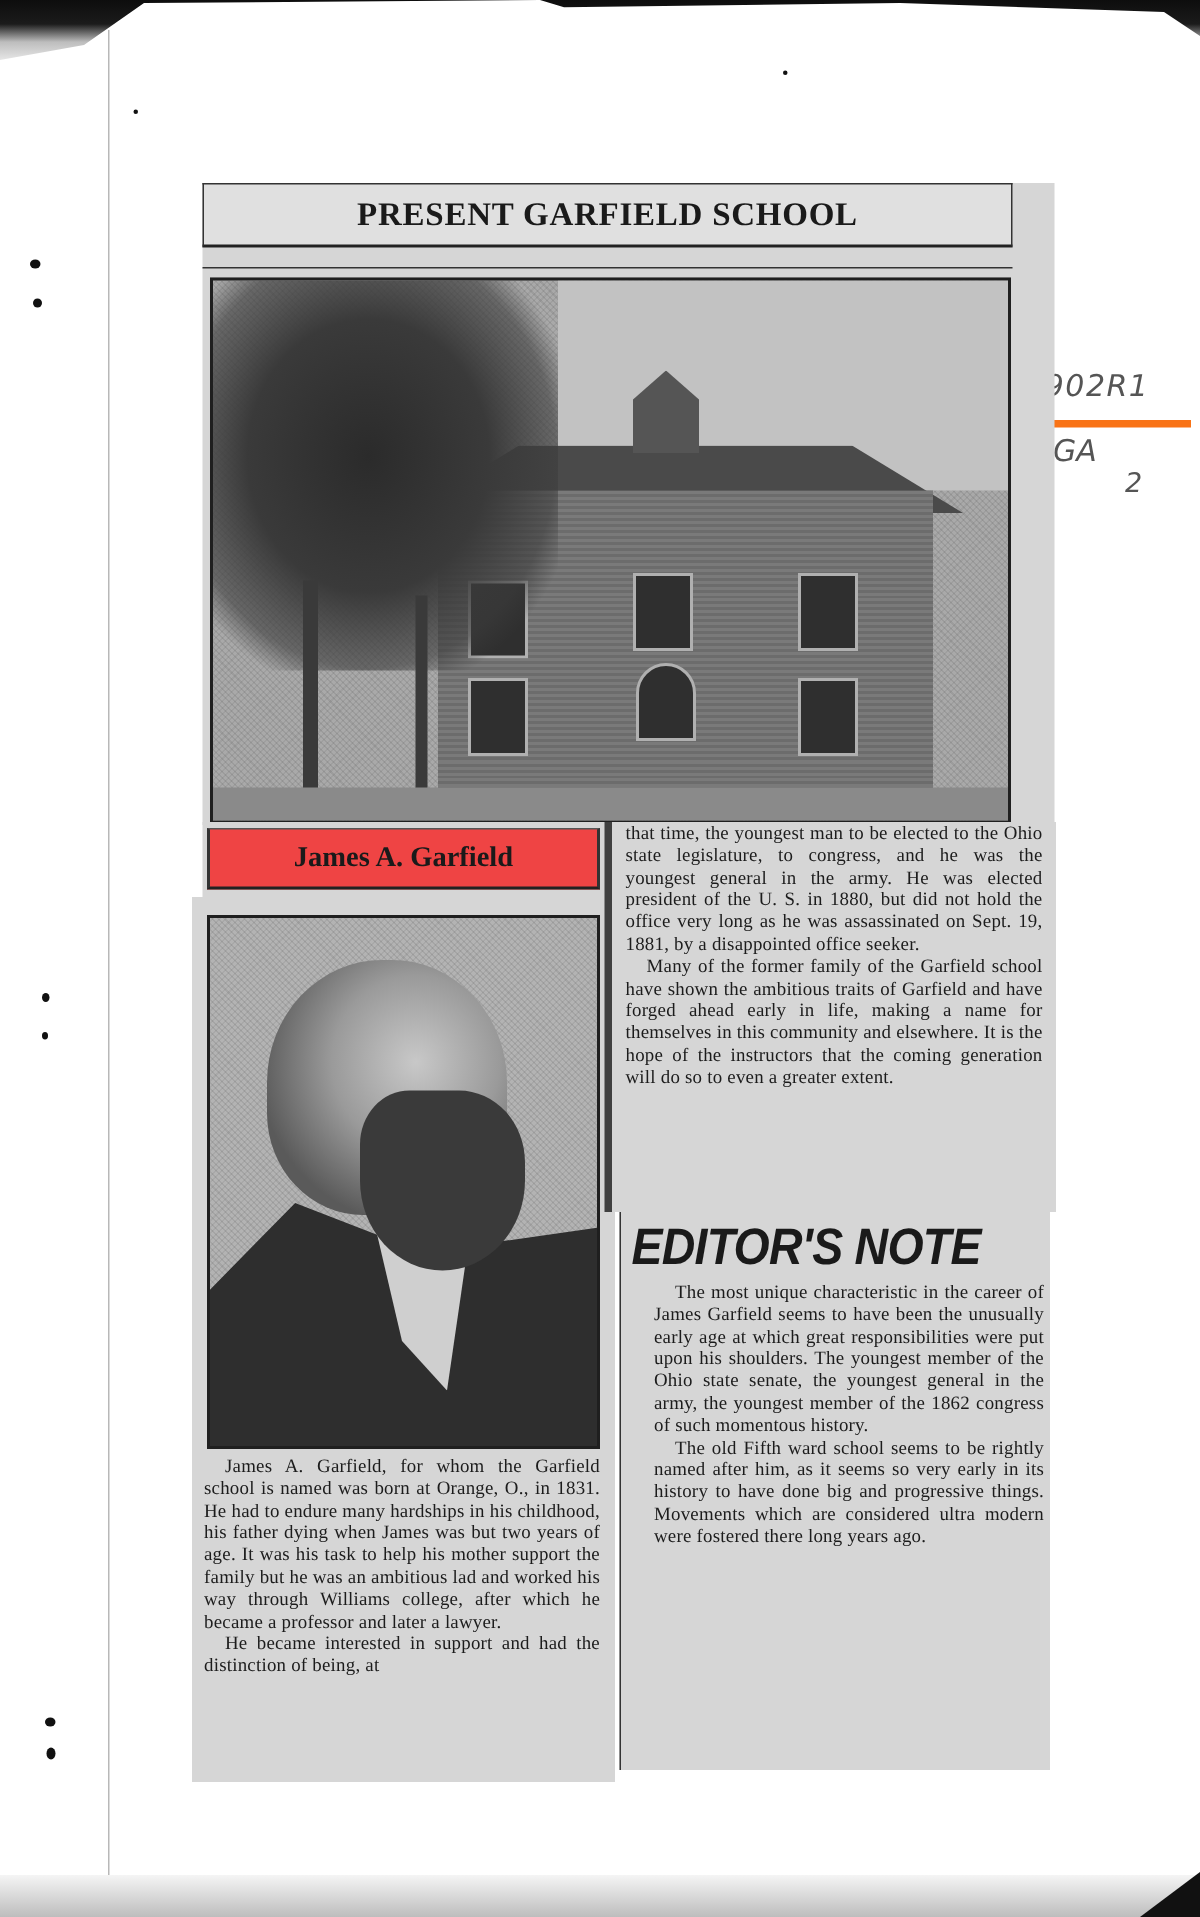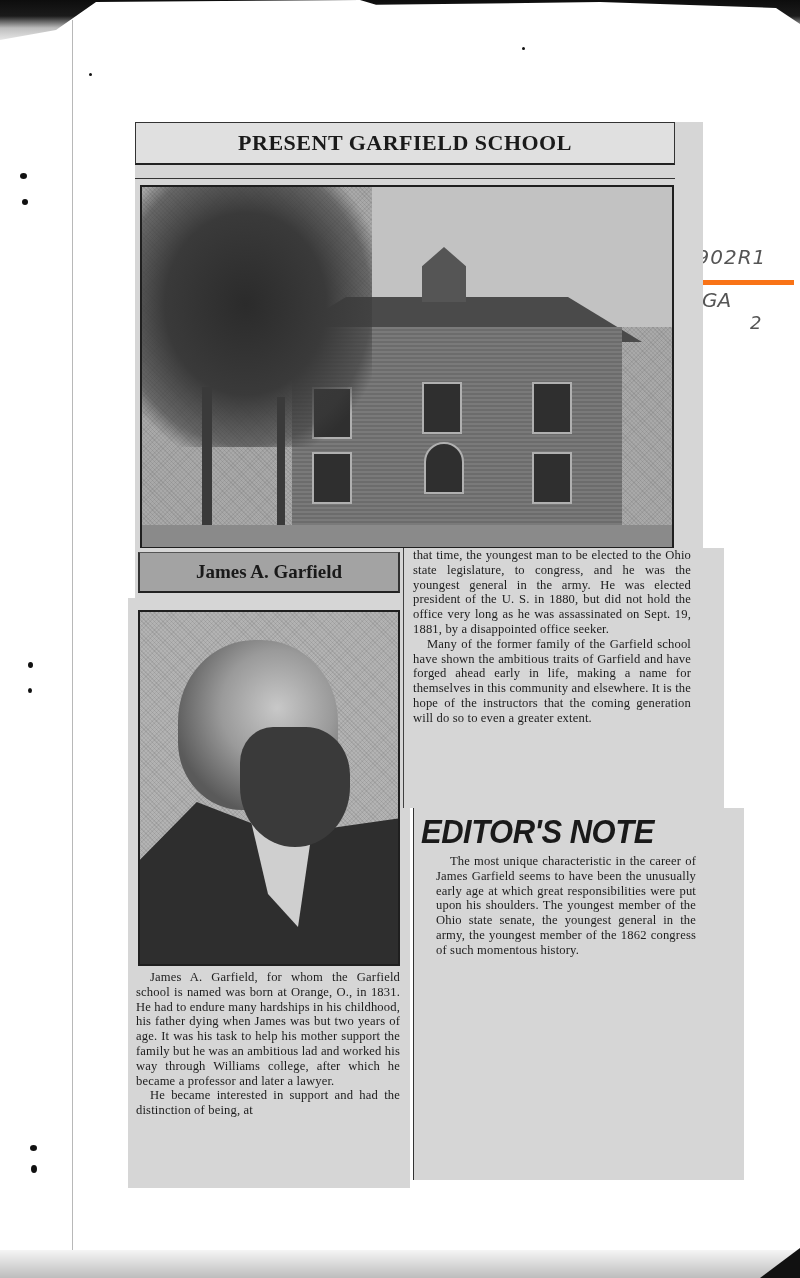--- a/index.html
+++ b/index.html
@@ -80,21 +80,21 @@
       background: #555; clip-path: polygon(50% 0, 100% 35%, 100% 100%, 0 100%, 0 35%);
     }
     .sky-right { position: absolute; right: 0; top: 0; width: 300px; height: 140px; background: #c2c2c2; }
     .win { position: absolute; width: 36px; height: 48px; background: #2f2f2f; border: 2px solid #b0b0b0; }
     .ground { position: absolute; left: 0; bottom: 0; width: 100%; height: 22px; background: #8a8a8a; }
 
     .clip-name { left: 135px; top: 548px; width: 270px; height: 50px; }
     .name-box {
       position: absolute; left: 3px; top: 4px; width: 258px; height: 38px;
       border-left: 2px solid #333; border-right: 2px solid #333; border-bottom: 2px solid #222; border-top: 1px solid #555;
-      display: flex; align-items: center; justify-content: center; background: #a3a3a3;
+      display: flex; align-items: center; justify-content: center; background: #ef4444;
     }
     .name-heading { font-weight: bold; font-size: 19px; }
 
     .clip-portrait { left: 128px; top: 598px; width: 282px; height: 590px; }
     .portrait-photo { left: 10px; top: 12px; width: 258px; height: 352px; background-color: #b3b3b3; }
     .head {
       position: absolute; left: 38px; top: 28px; width: 160px; height: 170px;
       border-radius: 48% 48% 40% 40%;
       background: radial-gradient(ellipse at 62% 40%, #c8c8c8 0%, #9a9a9a 40%, #5a5a5a 75%);
     }
@@ -112,24 +112,24 @@
     }
 
     .col-text {
       position: absolute; font-size: 12.6px; line-height: 14.8px; text-align: justify;
       color: #1c1c1c; letter-spacing: .15px;
     }
     .col-text p { margin: 0; text-indent: 14px; }
     .col-text p.cont { text-indent: 0; }
     .portrait-text { left: 8px; top: 372px; width: 264px; }
 
-    .clip-right { left: 403px; top: 548px; width: 296px; height: 260px; border-left: 1px solid #404040; padding-left: 24px; }
+    .clip-right { left: 403px; top: 548px; width: 296px; height: 260px; border-left: 5px solid #404040; }
     .right-text { left: 9px; top: 0px; width: 278px; }
 
-    .clip-editor { left: 413px; top: 808px; width: 286px; height: 372px; border-left: 1px solid #333; padding-left: 44px; }
+    .clip-editor { left: 413px; top: 808px; width: 286px; height: 372px; border-left: 1px solid #333; }
     .editor-heading {
       position: absolute; left: 7px; top: 4px; width: 280px;
       font-family: "Liberation Sans", "DejaVu Sans", sans-serif;
       font-weight: bold; font-style: italic; font-size: 31px; letter-spacing: -.5px;
       transform: scaleY(1.1); transform-origin: left top;
     }
     .editor-text { left: 22px; top: 46px; width: 260px; }
   </style>
 </head>
 <body>
@@ -199,14 +199,15 @@
   <div class="col-text right-text">
     <p class="cont">that time, the youngest man to be elected to the Ohio state legislature, to congress, and he was the youngest general in the army. He was elected president of the U. S. in 1880, but did not hold the office very long as he was assassinated on Sept. 19, 1881, by a disappointed office seeker.</p>
     <p>Many of the former family of the Garfield school have shown the ambitious traits of Garfield and have forged ahead early in life, making a name for themselves in this community and elsewhere. It is the hope of the instructors that the coming generation will do so to even a greater extent.</p>
   </div>
 </div>
 
 <div class="clip clip-editor">
   <div class="editor-heading">EDITOR'S NOTE</div>
   <div class="col-text editor-text">
     <p>The most unique characteristic in the career of James Garfield seems to have been the unusually early age at which great responsibilities were put upon his shoulders. The youngest member of the Ohio state senate, the youngest general in the army, the youngest member of the 1862 congress of such momentous history.</p>
+    <p>The old Fifth ward school seems to be rightly named after him, as it seems so very early in its history to have done big and progressive things. Movements which are considered ultra modern were fostered there long years ago.</p>
   </div>
 </div>
 
 </body></html>

